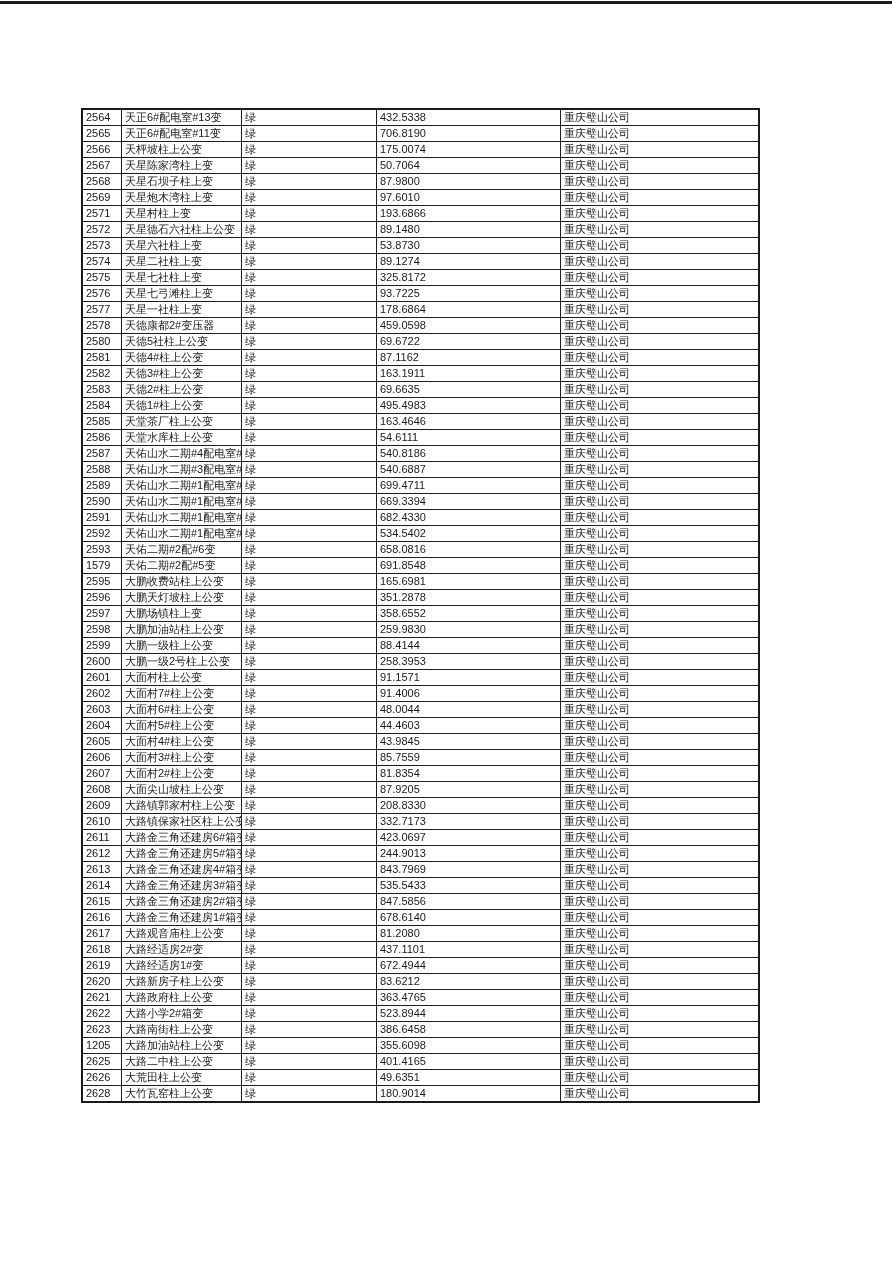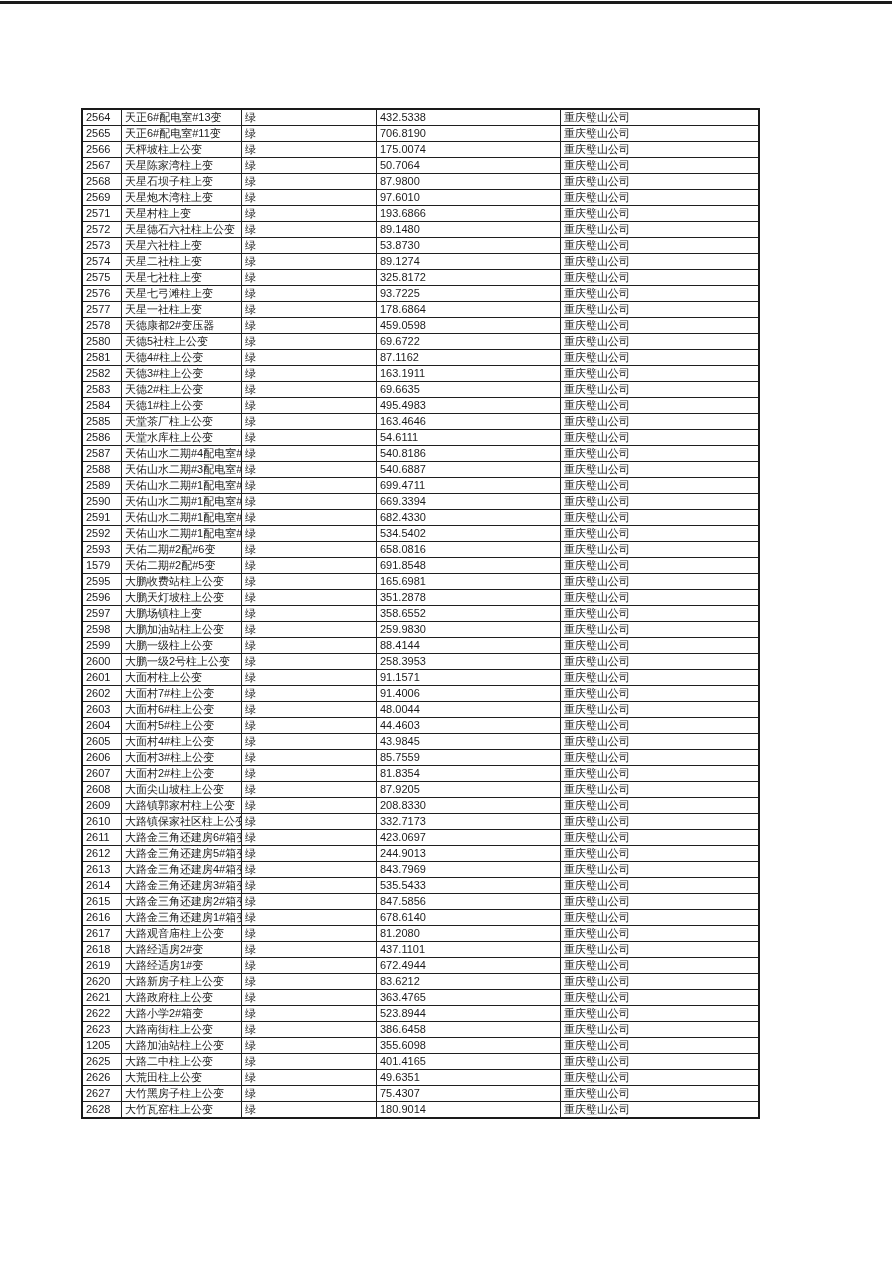--- a/index.html
+++ b/index.html
@@ -481,27 +481,20 @@
           <td class="c-company">重庆璧山公司</td>
         </tr>
         <tr>
           <td class="c-id">2626</td>
           <td class="c-name">大荒田柱上公变</td>
           <td class="c-status">绿</td>
           <td class="c-value">49.6351</td>
           <td class="c-company">重庆璧山公司</td>
         </tr>
         <tr>
-          <td class="c-id">2627</td>
-          <td class="c-name">大竹黑房子柱上公变</td>
-          <td class="c-status">绿</td>
-          <td class="c-value">75.4307</td>
-          <td class="c-company">重庆璧山公司</td>
-        </tr>
-        <tr>
           <td class="c-id">2628</td>
           <td class="c-name">大竹瓦窑柱上公变</td>
           <td class="c-status">绿</td>
           <td class="c-value">180.9014</td>
           <td class="c-company">重庆璧山公司</td>
         </tr>
       </tbody>
   </table>
 </div>
 

